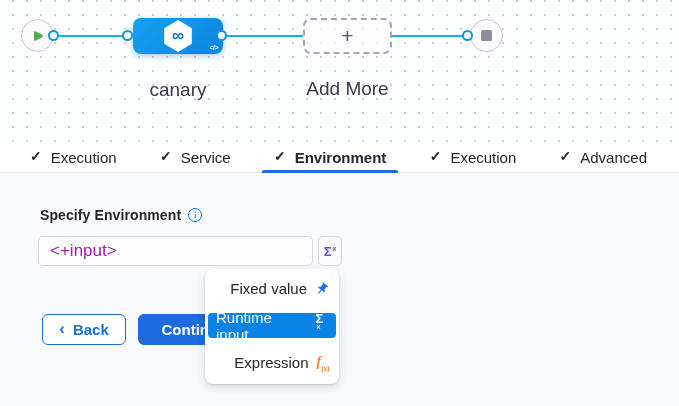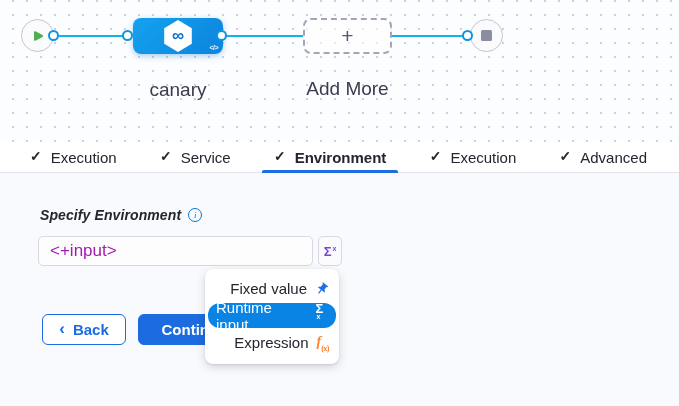--- a/index.html
+++ b/index.html
@@ -59,21 +59,21 @@
   .tab .tab-label { color:#23262f; font-size:15px; }
   .tab.active .tab-label { font-weight:700; }
   .tab.active::after {
     content:""; position:absolute; left:-4px; right:-4px; bottom:-1px; height:3px;
     background:#1c6be0; border-radius:2px 2px 0 0;
   }
 
   
   .content { position:absolute; left:0; top:173px; width:679px; height:233px; background:#f8fafd; }
   .field-label-row { position:absolute; left:40px; top:34px; display:flex; align-items:center; gap:7px; }
-  .field-label { font-size:14px; font-weight:700; color:#23262f; letter-spacing:.1px;font-style:italic; }
+  .field-label { font-size:14px; font-weight:700; color:#23262f; letter-spacing:.1px; }
   .info-icon {
     width:14px; height:14px; border:1.3px solid #0278d5; border-radius:50%;
     color:#0278d5; font-size:9px; font-family:"Liberation Serif",serif; font-style:italic;
     display:flex; align-items:center; justify-content:center; cursor:pointer;
   }
   .text-input {
     position:absolute; left:38px; top:63px; width:275px; height:30px;
     background:#fdfdfe; border:1px solid #d8d9e3; border-radius:5px;
     display:flex; align-items:center; padding:0 11px; cursor:text;
   }
@@ -97,21 +97,21 @@
     background:#fff; border-radius:8px;
     box-shadow:0 3px 10px rgba(40,41,61,.18), 0 1px 2px rgba(40,41,61,.1);
     overflow:hidden;
   }
   .menu-items { padding:7px 0 9px; }
   .menu-row {
     height:25px; display:flex; align-items:center; justify-content:flex-end; gap:8px;
     padding:0 10px; cursor:pointer; font-size:15px; color:#23262f;
   }
   .menu-row.selected {
-    background:#0a84e4; color:#fff; border-radius:12px; margin:2px 3px; padding:0 8px;
+    background:#0a84e4; color:#fff; border-radius:4px; margin:12px 3px; padding:0 8px;
   }
   .menu-row .sigma-glyph { font-size:13px; font-weight:700; color:#fff; }
   .fx-glyph { color:#ff832b; font-family:"Liberation Serif",serif; font-style:italic; font-size:14px; font-weight:700; }
   .fx-glyph sub { font-size:8px; font-style:normal; letter-spacing:-.5px; transform:translateY(2px); display:inline-block; }
   .menu-footer {
     height:33px; background:#f4f4f9; display:flex; align-items:center; justify-content:space-between;
     padding:0 13px;
   }
   .menu-footer .learn-more { font-size:14px; color:#23262f; cursor:pointer; }
   .menu-footer .more-dots { color:#8e90a6; font-size:11px; letter-spacing:1px; cursor:pointer; }

